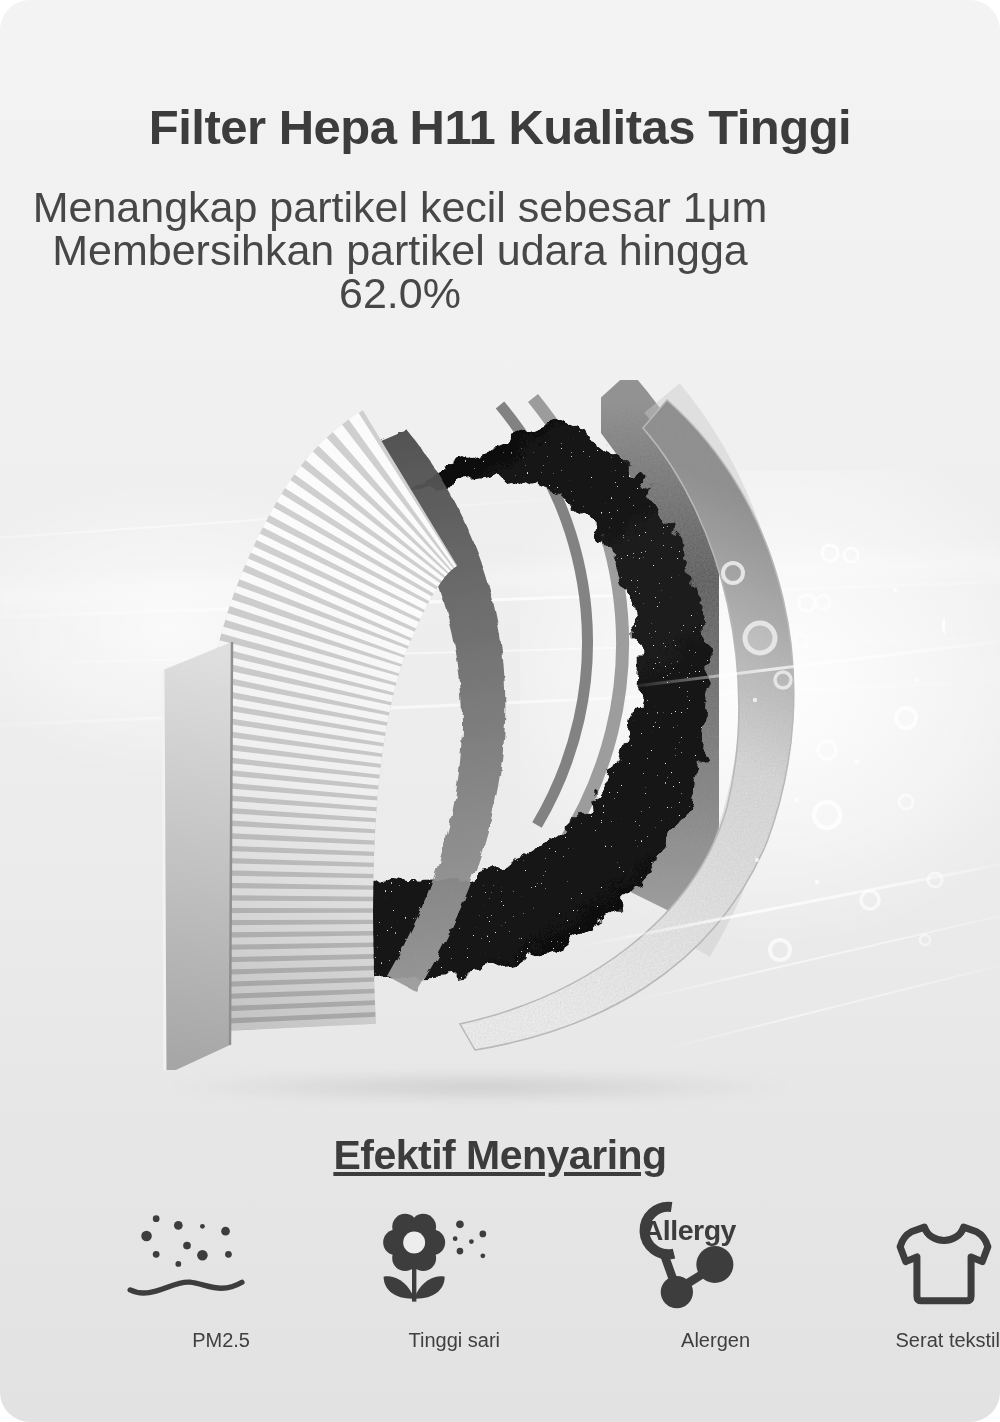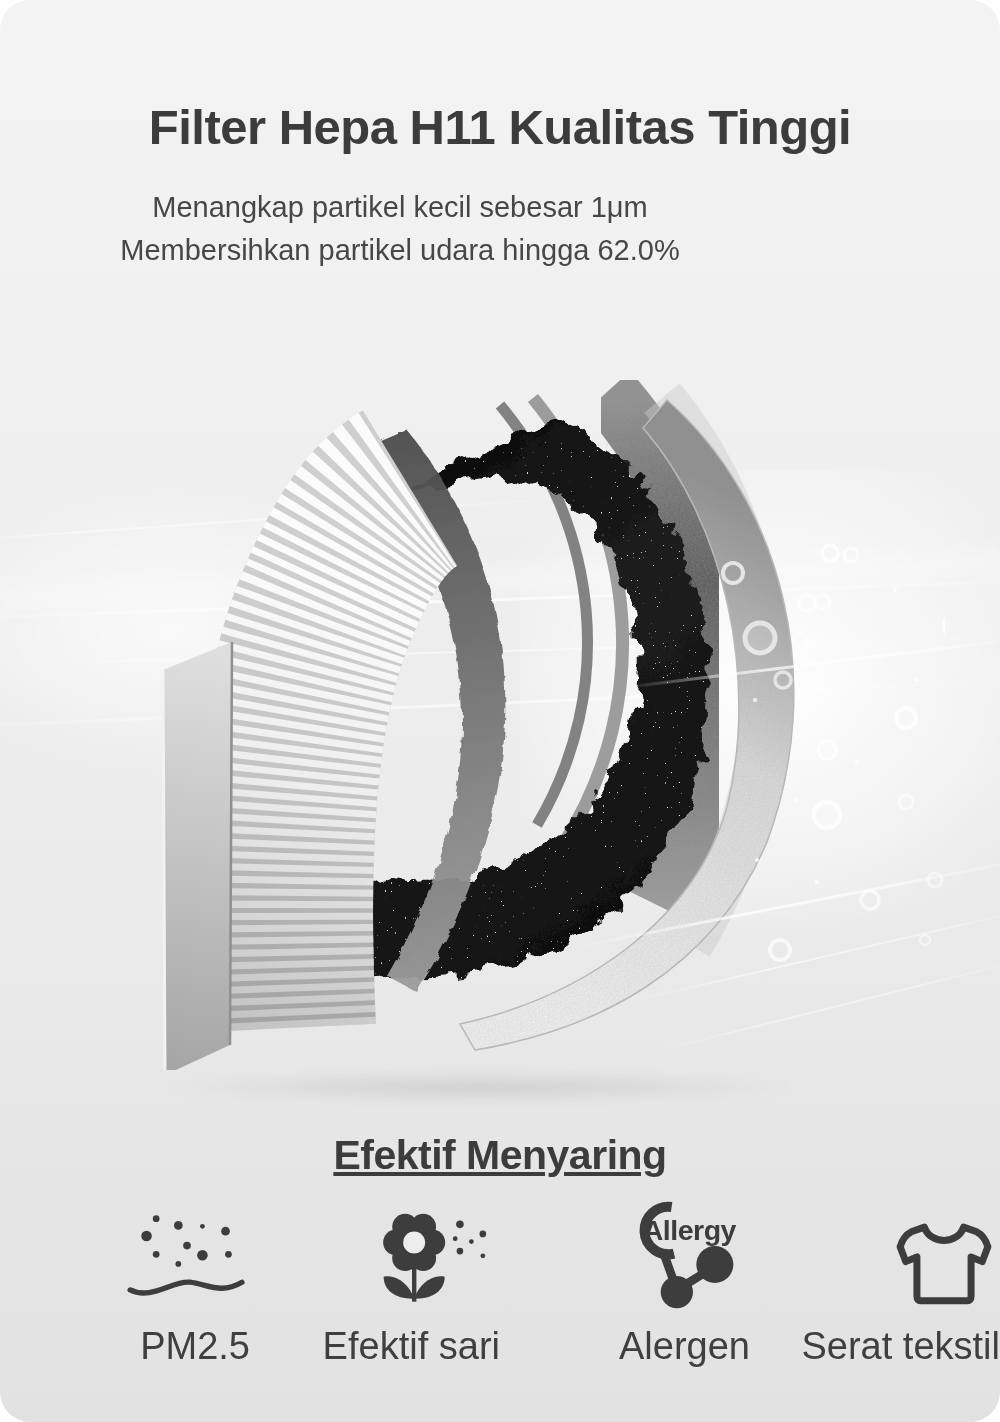--- a/index.html
+++ b/index.html
@@ -26,31 +26,31 @@
   .s7{left:640px;top:1002px;width:420px;height:2px;transform:rotate(-14deg);opacity:.5;z-index:3;}
   .s8{left:620px;top:660px;width:430px;height:3px;transform:rotate(-7deg);opacity:.75;z-index:3;}
   .softband{position:absolute;left:0;top:555px;width:1000px;height:50px;z-index:1;opacity:.5;transform:rotate(-2deg);
     background:linear-gradient(180deg,rgba(255,255,255,0),rgba(255,255,255,.55),rgba(255,255,255,0));}
   .groundshadow{position:absolute;left:160px;top:1072px;width:640px;height:30px;z-index:1;filter:blur(6px);
     background:radial-gradient(ellipse at 50% 50%,rgba(110,110,110,.22) 0%,rgba(110,110,110,0) 70%);}
 
   .title{position:absolute;left:0;top:96px;width:1000px;text-align:center;z-index:4;
     font-size:49px;line-height:62px;font-weight:bold;color:#3c3c3c;letter-spacing:-.5px;}
   .subtitle{position:absolute;left:0;top:186px;width:800px;text-align:center;z-index:4;
-    font-size:29px;line-height:43px;font-weight:400;color:#474747;}
+    font-size:43px;line-height:43px;font-weight:400;color:#474747;}
 
   .illus{position:absolute;left:55px;top:380px;width:890px;height:690px;z-index:2;}
 
   .sec-heading{position:absolute;left:0;top:1130px;width:1000px;text-align:center;z-index:4;
     font-size:41px;line-height:50px;font-weight:bold;color:#3c3c3c;letter-spacing:-.5px;text-decoration:underline;}
   .icons-row{position:absolute;left:0;top:1203px;width:1000px;display:flex;z-index:4;}
   .col{flex:1 1 25%;display:flex;flex-direction:column;align-items:flex-end;}
   .icon-box{height:112px;display:flex;align-items:flex-end;justify-content:center;}
   .icon{display:block;}
-  .label{margin-top:14px;font-size:38px;line-height:34px;color:#3f3f3f;text-align:center;}
+  .label{margin-top:8px;font-size:20px;line-height:34px;color:#3f3f3f;text-align:center;}
 </style>
 </head>
 <body>
 
 <div class="canvas">
 
   <div class="glow"></div>
   <div class="glow2"></div>
   <div class="softband streak"></div>
   <div class="streak s1"></div>
@@ -231,21 +231,21 @@
           <g fill="#3d3d3d">
             <circle cx="88" cy="15" r="4"></circle>
               <circle cx="112" cy="25" r="3.5"></circle>
               <circle cx="83" cy="30" r="2.5"></circle>
             <circle cx="100" cy="33" r="2.5"></circle>
               <circle cx="88" cy="43" r="3.5"></circle>
               <circle cx="112" cy="48" r="2.5"></circle>
           </g>
         </svg>
       </div>
-      <div class="label">Efektif sari</div>
+      <div class="label">Tinggi sari</div>
     </div>
 
     <div class="col">
       <div class="icon-box">
         <svg class="icon" width="133" height="120" viewBox="0 0 140 126">
           <path d="M 57.5,12.5 A 25,25 0 1 0 60,61.5" fill="none" stroke="#3d3d3d" stroke-width="10.5"></path>
           <line x1="48" y1="58" x2="62" y2="97" stroke="#3d3d3d" stroke-width="9"></line>
           <circle cx="63" cy="102" r="17" fill="#3d3d3d"></circle>
           <line x1="74" y1="93" x2="95" y2="80" stroke="#3d3d3d" stroke-width="9"></line>
           <circle cx="103" cy="73" r="19.5" fill="#3d3d3d"></circle>

